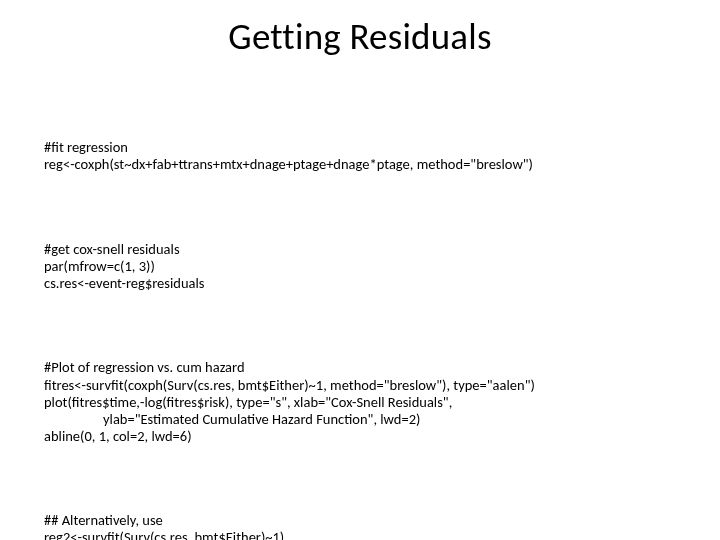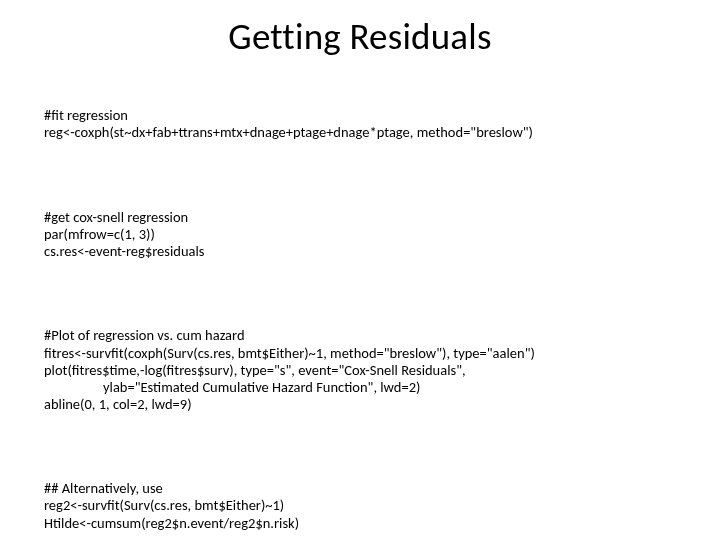--- a/index.html
+++ b/index.html
@@ -15,21 +15,21 @@
   .slide {
     width: 720px;
     height: 540px;
     box-sizing: border-box;
     padding: 14px 44px 20px 44px;
   }
   .title {
     font-size: 37px;
     font-weight: 400;
     text-align: center;
-    margin: 0 0 14px 0;
+    margin: 0 0 46px 0;
     letter-spacing: 0.2px;
   }
   .code {
     font-size: 14.5px;
     line-height: 1.18;
     white-space: pre-wrap;
     word-break: break-word;
   }
   .block {
     margin-bottom: 16px;
@@ -38,29 +38,29 @@
 </head>
 <body>
 
 <div class="slide">
   <h1 class="title">Getting Residuals</h1>
 
   <div class="code">
     <div class="block"><span>#fit regression</span>
 <span>reg&lt;-coxph(st~dx+fab+ttrans+mtx+dnage+ptage+dnage*ptage, method="breslow")</span></div>
 
-    <div class="block"><span>#get cox-snell regression</span>
+    <div class="block"><span>#get cox-snell residuals</span>
 <span>par(mfrow=c(1, 3))</span>
 <span>cs.res&lt;-event-reg$residuals</span></div>
 
     <div class="block"><span>#Plot of regression vs. cum hazard</span>
 <span>fitres&lt;-survfit(coxph(Surv(cs.res, bmt$Either)~1, method="breslow"), type="aalen")</span>
-<span>plot(fitres$time,-log(fitres$surv), type="s", event="Cox-Snell Residuals",</span>
+<span>plot(fitres$time,-log(fitres$risk), type="s", xlab="Cox-Snell Residuals",</span>
 <span>                  ylab="Estimated Cumulative Hazard Function", lwd=2)</span>
-<span>abline(0, 1, col=2, lwd=9)</span></div>
+<span>abline(0, 1, col=2, lwd=6)</span></div>
 
     <div class="block"><span>## Alternatively, use</span>
 <span>reg2&lt;-survfit(Surv(cs.res, bmt$Either)~1)</span>
 <span>Htilde&lt;-cumsum(reg2$n.event/reg2$n.risk)</span>
 
 
 </div>
   </div>
 </div>
 

